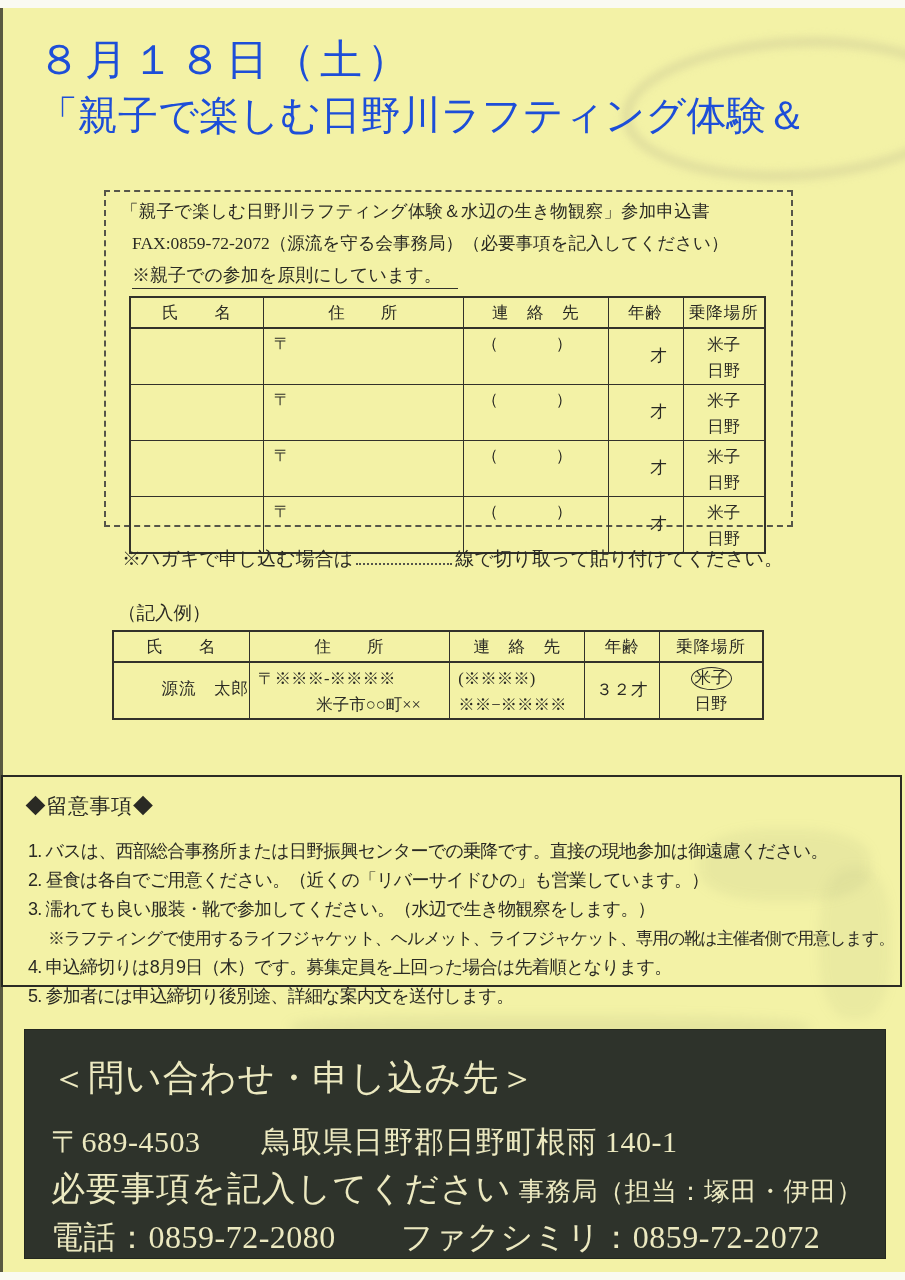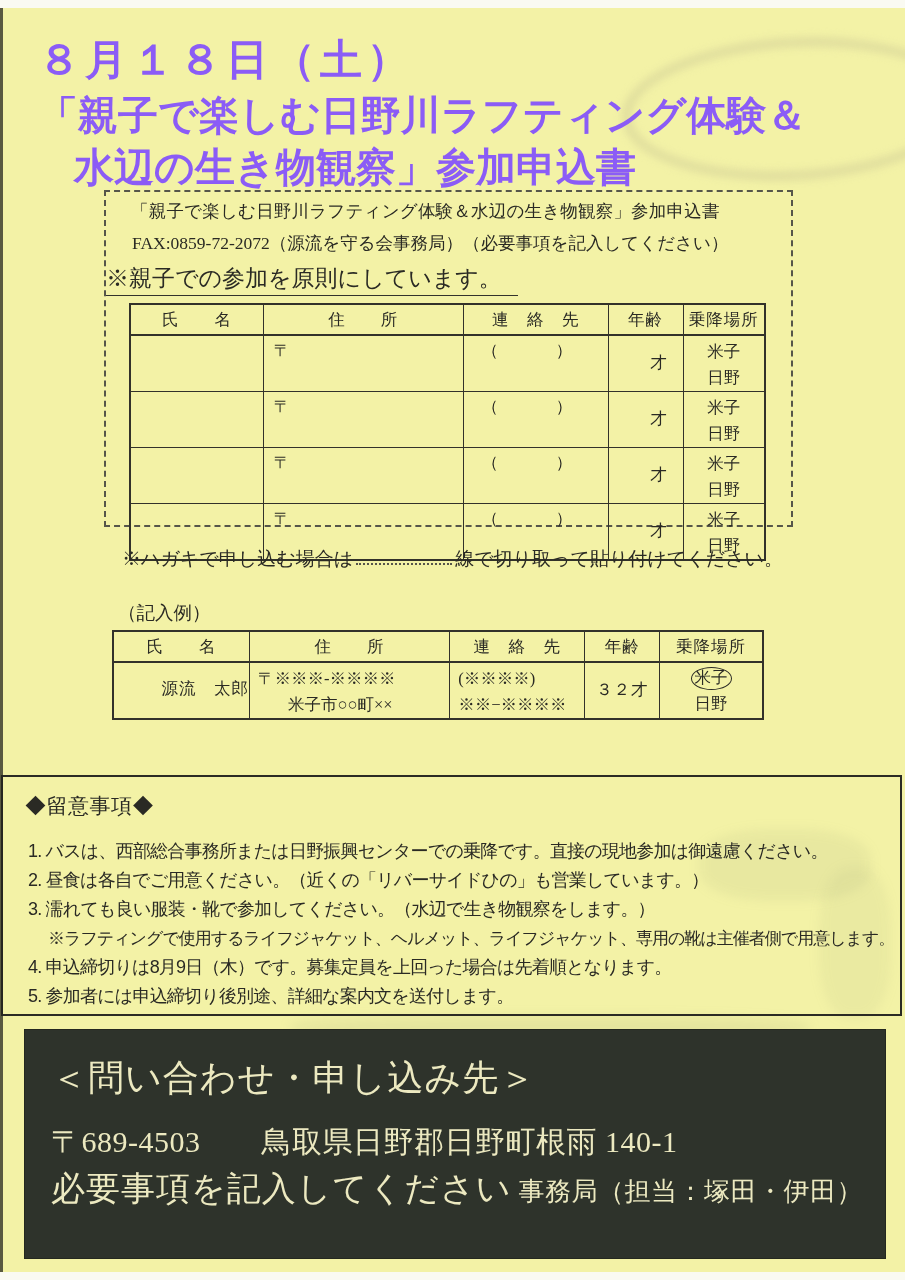--- a/index.html
+++ b/index.html
@@ -34,39 +34,39 @@
   }
   .smudge { position: absolute; filter: blur(6px); border-radius: 40%; }
   .smudge.s1 { left: 700px; top: 822px; width: 170px; height: 70px; background: rgba(140,150,108,0.10); }
   .smudge.s2 { left: 290px; top: 1008px; width: 520px; height: 24px; background: rgba(130,142,100,0.12); }
   .smudge.s3 { left: 820px; top: 860px; width: 70px; height: 150px; background: rgba(140,150,108,0.09); }
 
   
   .title-block {
     position: absolute; left: 38px; top: 26px;
     font-family: "Liberation Sans", sans-serif;
-    font-weight: bold;
-    color: #8b5cf6;
+    font-weight: normal;
+    color: #1d4ed8;
     line-height: 52px;
   }
   .title-line1 { font-size: 42px; letter-spacing: 5px; }
   .title-line2 { font-size: 40px; letter-spacing: 0px; margin-top: 3px; }
   .title-line3 { font-size: 40px; margin-left: 36px; }
 
   
   .form-box {
     position: absolute; left: 104px; top: 182px;
     width: 689px; height: 337px;
     border: 2px dashed #56564a;
     padding-top: 7px;
   }
-  .form-heading { font-size: 17.5px; margin-left: 25px; letter-spacing: 0.2px; }
+  .form-heading { font-size: 17.5px; margin-left: 15px; letter-spacing: 0.2px; }
   .fax-line { font-size: 17.5px; margin-left: 26px; margin-top: 8px; }
   .participation-note {
-    font-size: 23px; margin-top: 8px;
+    font-size: 18px; margin-left: 26px; margin-top: 8px;
   }
   .participation-note span {
     border-bottom: 1.6px solid #33332c;
     padding-right: 16px; padding-bottom: 1px;
     display: inline-block;
   }
   table { border-collapse: collapse; table-layout: fixed; }
   .app-table {
     margin-left: 23px; margin-top: 7px;
     width: 637px;
@@ -126,35 +126,35 @@
   .ex-table td:first-child { border-left-width: 2px; }
   .ex-table td:last-child { border-right-width: 2px; }
   .excol-name { width: 21%; }
   .excol-addr { width: 30.8%; }
   .excol-tel  { width: 20.8%; }
   .excol-age  { width: 11.5%; }
   .excol-stop { width: 15.9%; }
   .ex-name { display: block; text-align: right; padding-top: 15px; letter-spacing: 1px; }
   .ex-two-line { line-height: 26px; padding-top: 3px; }
   .ex-two-line .l1 { padding-left: 8px; }
-  .ex-two-line .l2 { padding-left: 38px; }
+  .ex-two-line .l2 { padding-left: 38px; text-align: center; }
   .ex-age { display: block; text-align: center; padding-top: 16px; letter-spacing: 1px; }
   .ex-stops { text-align: center; line-height: 26px; padding-top: 2px; }
   .circled {
     display: inline-block;
     border: 1.6px solid #2c2c26;
     border-radius: 50%;
     padding: 0 3px 1px 3px;
     line-height: 20px;
   }
 
   
   .remarks-box {
     position: absolute; left: 1px; top: 767px;
-    width: 901px; height: 241px;
+    width: 901px; height: 212px;
     border: 2.5px solid #2b2b24;
   }
   .remarks-title {
     font-family: "Liberation Sans", sans-serif;
     font-size: 21px; margin: 15px 0 0 22px;
     letter-spacing: 0.5px;
   }
   .remarks-list {
     font-family: "Liberation Sans", sans-serif;
     margin: 17px 0 0 25px;
@@ -193,21 +193,20 @@
 <div class="sheet">
 
   <div class="ghost-oval"></div>
   <div class="smudge s1"></div>
   <div class="smudge s2"></div>
   <div class="smudge s3"></div>
 
   <div class="title-block">
     <div class="title-line1">８月１８日（土）</div>
     <div class="title-line2">「親子で楽しむ日野川ラフティング体験＆</div>
-    <div class="title-line3">水辺の生き物観察」参加申込書</div>
   </div>
 
   <div class="form-box">
     <div class="form-heading">「親子で楽しむ日野川ラフティング体験＆水辺の生き物観察」参加申込書</div>
     <div class="fax-line">FAX:0859-72-2072（源流を守る会事務局）（必要事項を記入してください）</div>
     <div class="participation-note">
       <span>※親子での参加を原則にしています。</span>
     </div>
 
     <table class="app-table">
@@ -350,16 +349,17 @@
       <div class="remark-item">5. 参加者には申込締切り後別途、詳細な案内文を送付します。</div>
     </div>
   </div>
 
   <div class="contact-panel">
     <div class="contact-heading">＜問い合わせ・申し込み先＞</div>
     <div class="contact-address">〒689-4503　　鳥取県日野郡日野町根雨 140-1</div>
     <div class="contact-org-line">
       <span class="contact-org">必要事項を記入してください</span><span class="contact-org-suffix"> 事務局（担当：塚田・伊田）</span>
     </div>
+    <div class="contact-phones">電話：0859-72-2080　　ファクシミリ：0859-72-2072</div>
   </div>
 
   <div class="scan-edge-left"></div>
 </div>
 
 </body></html>

